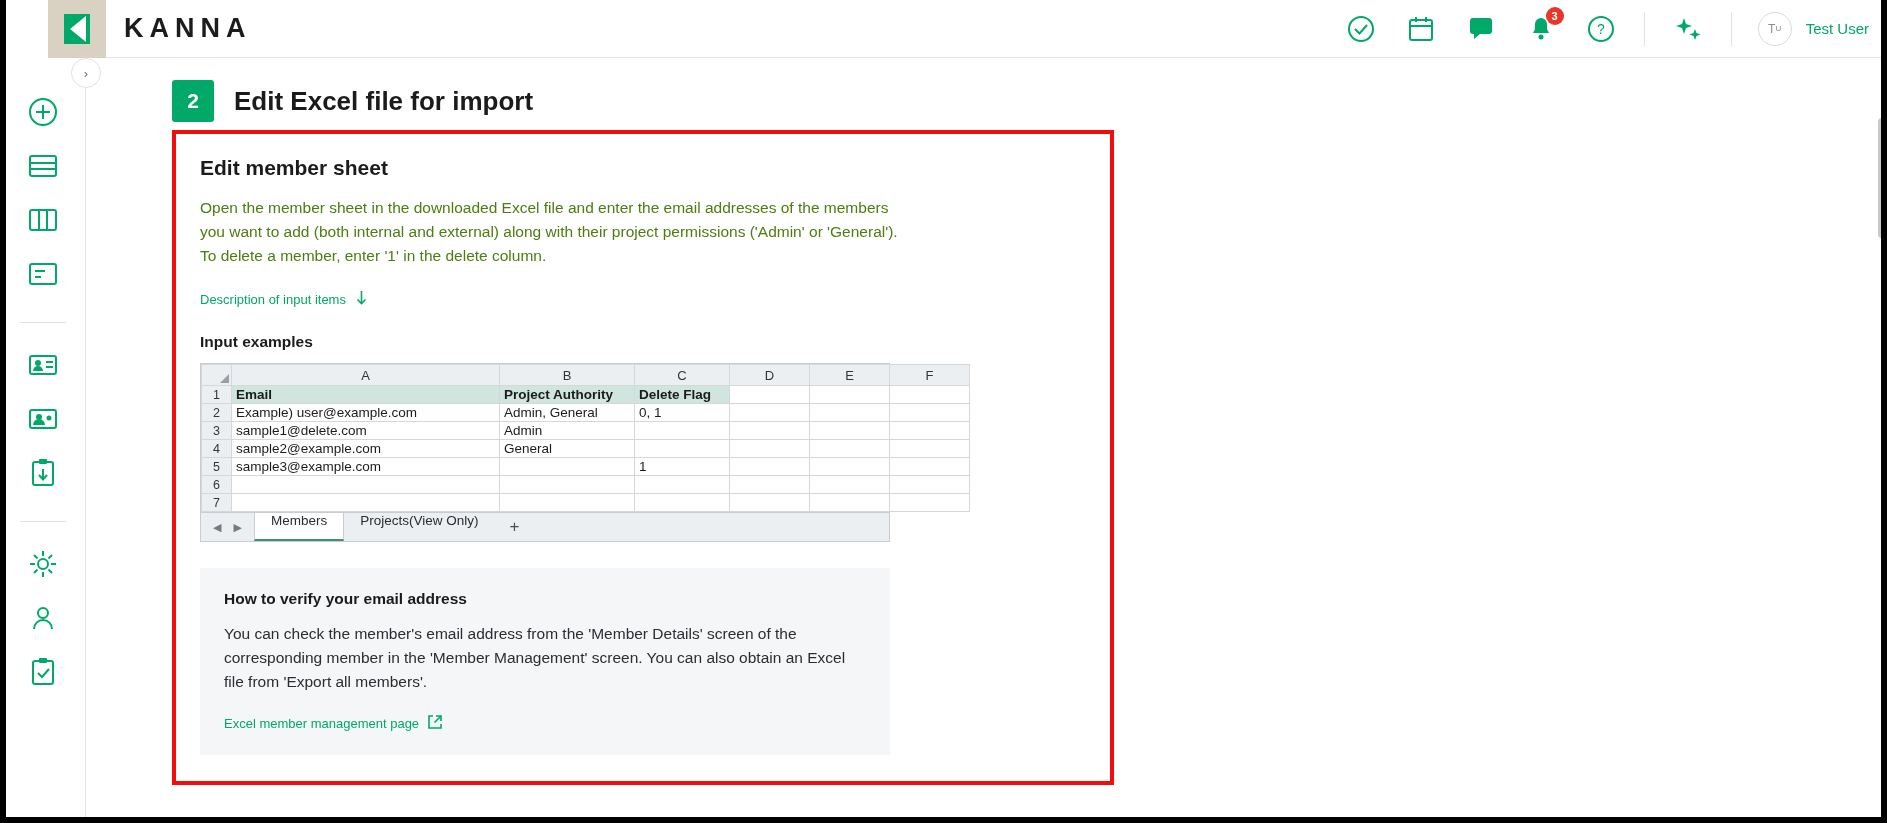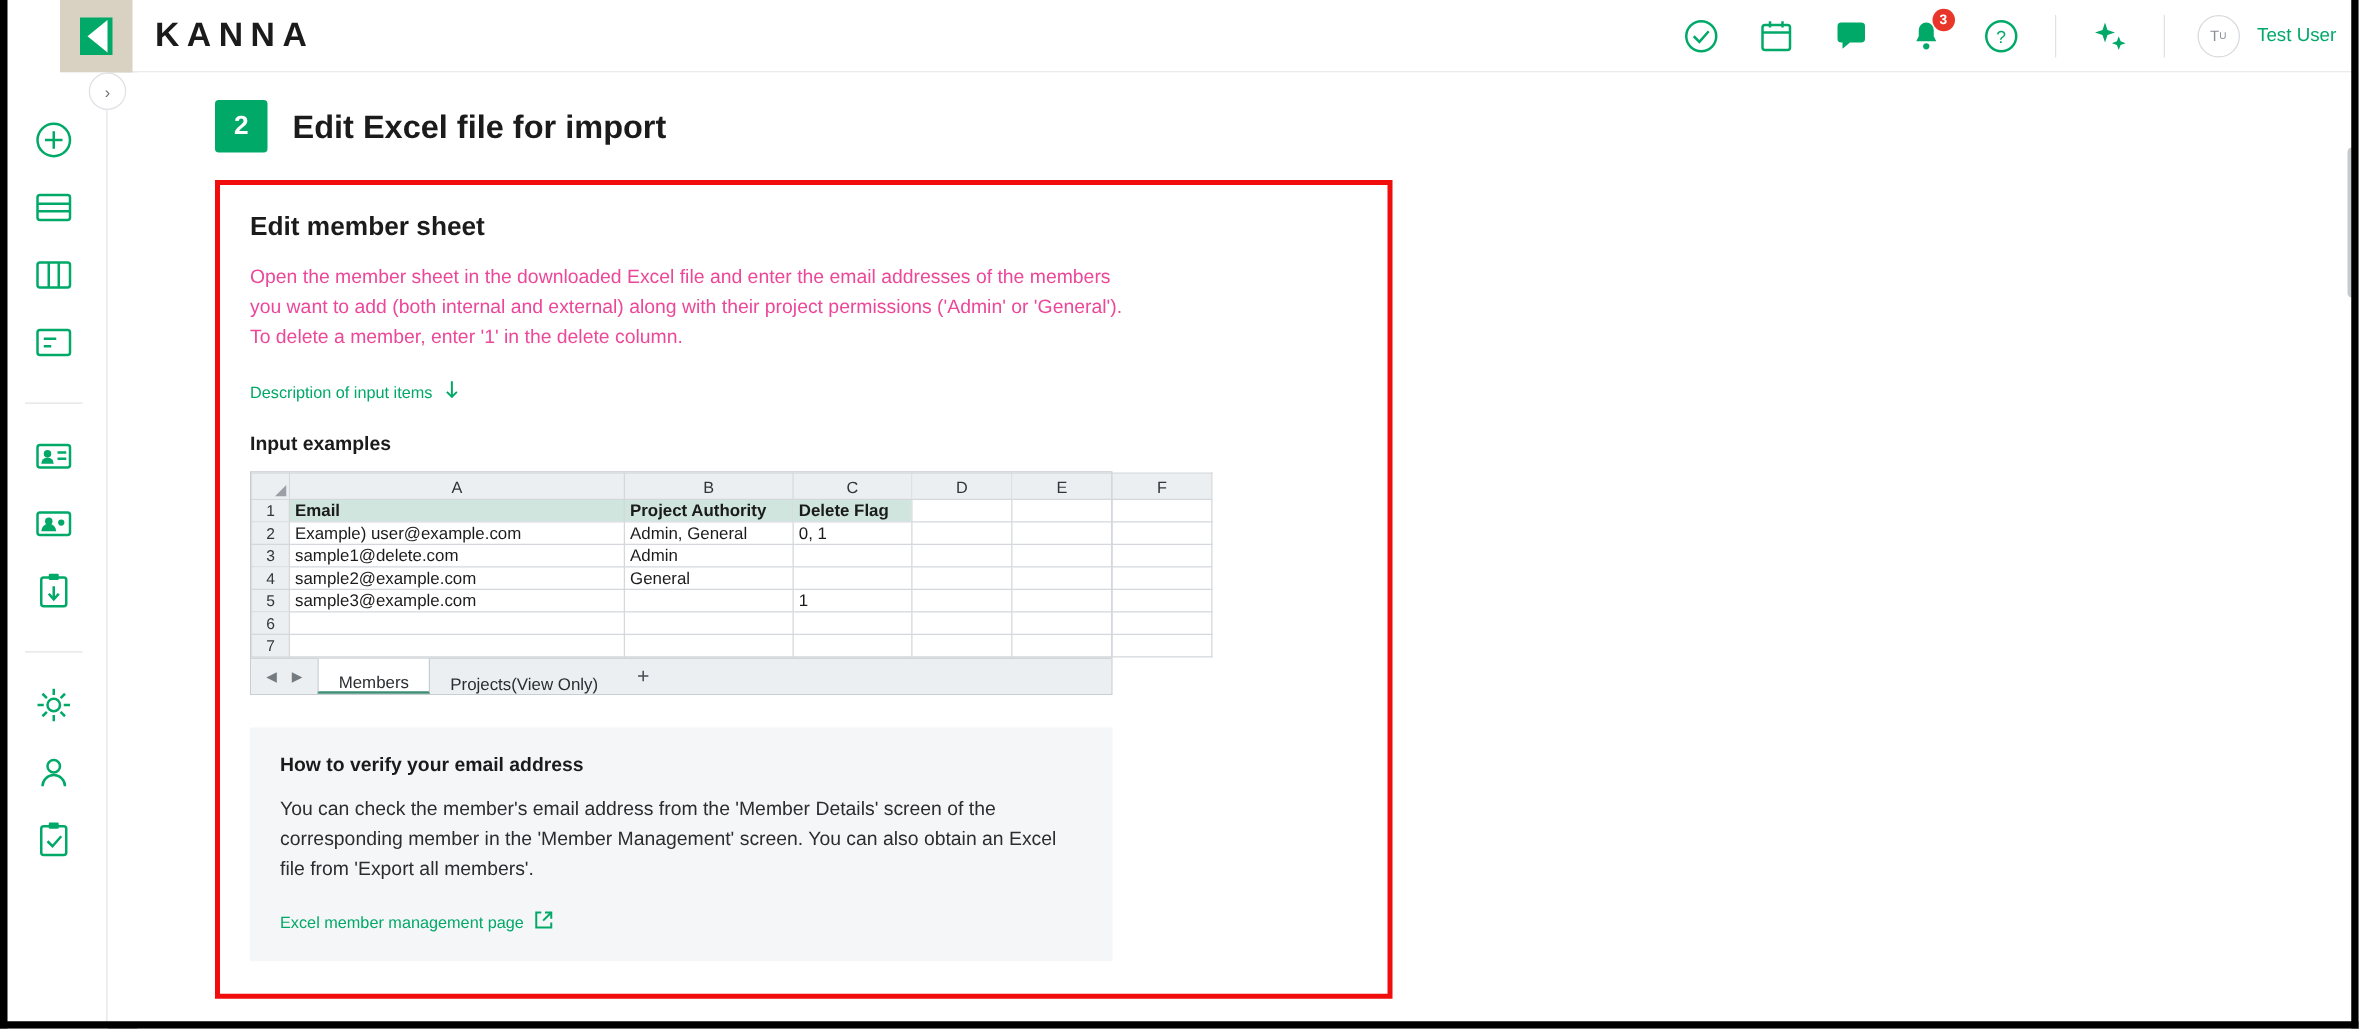--- a/index.html
+++ b/index.html
@@ -135,37 +135,37 @@
   }
   .step-title {
     margin-left: 20px;
     font-size: 26px;
     font-weight: bold;
     color: #1b1b1b;
   }
 
   .card {
     position: relative;
-    margin: 22px 0 0 62px;
+    margin: 8px 0 0 62px;
     width: 942px;
     min-height: 545px;
     border: 4px solid #f20d0d;
     background: #fff;
     padding: 22px 24px 26px 24px;
   }
   .card h2 {
     margin: 0 0 16px 0;
     font-size: 21px;
     color: #1b1b1b;
   }
   .card p.desc {
     margin: 0;
     font-size: 15.5px;
     line-height: 1.55;
-    color: #ec4899;
+    color: #4d7c0f;
     max-width: 700px;
   }
   .link-green {
     display: inline-flex; align-items: center; gap: 8px;
     color: #00a968;
     font-size: 13px;
     text-decoration: none;
     cursor: pointer;
   }
   .desc-link-row { margin-top: 22px; }
@@ -235,21 +235,21 @@
     border-top: 1px solid #c8cdd2;
     font-size: 13.5px;
   }
   .tab-arrows {
     display: flex; align-items: center; gap: 12px;
     padding: 0 12px;
     color: #737a80;
     font-size: 11px;
   }
   .sheet-tab {
-    display: flex; align-items: flex-end;
+    display: flex; align-items: flex-start;
     padding: 0 16px;
     color: #2a2d31;
     cursor: pointer;
   }
   .sheet-tab.active {
     background: #ffffff;
     border-left: 1px solid #c8cdd2;
     border-right: 1px solid #c8cdd2;
     border-bottom: 2px solid #3f8f76;
     font-weight: normal;

